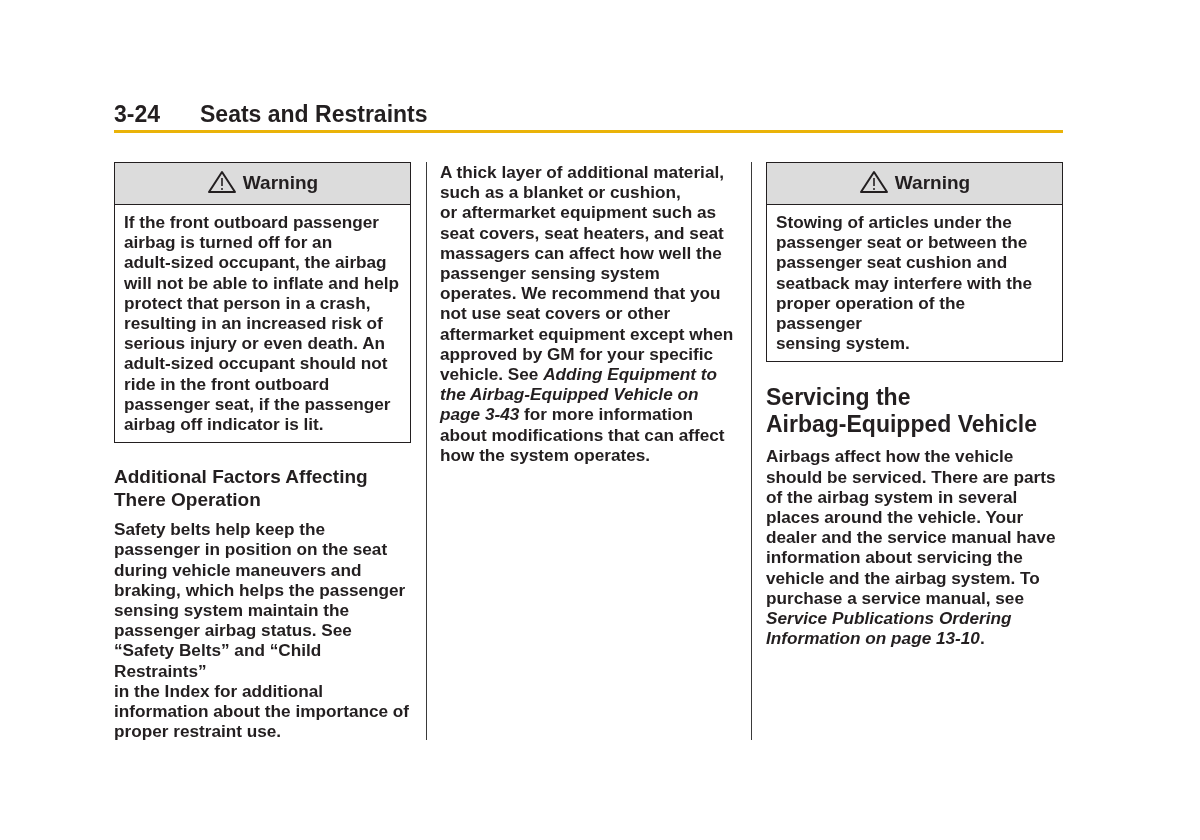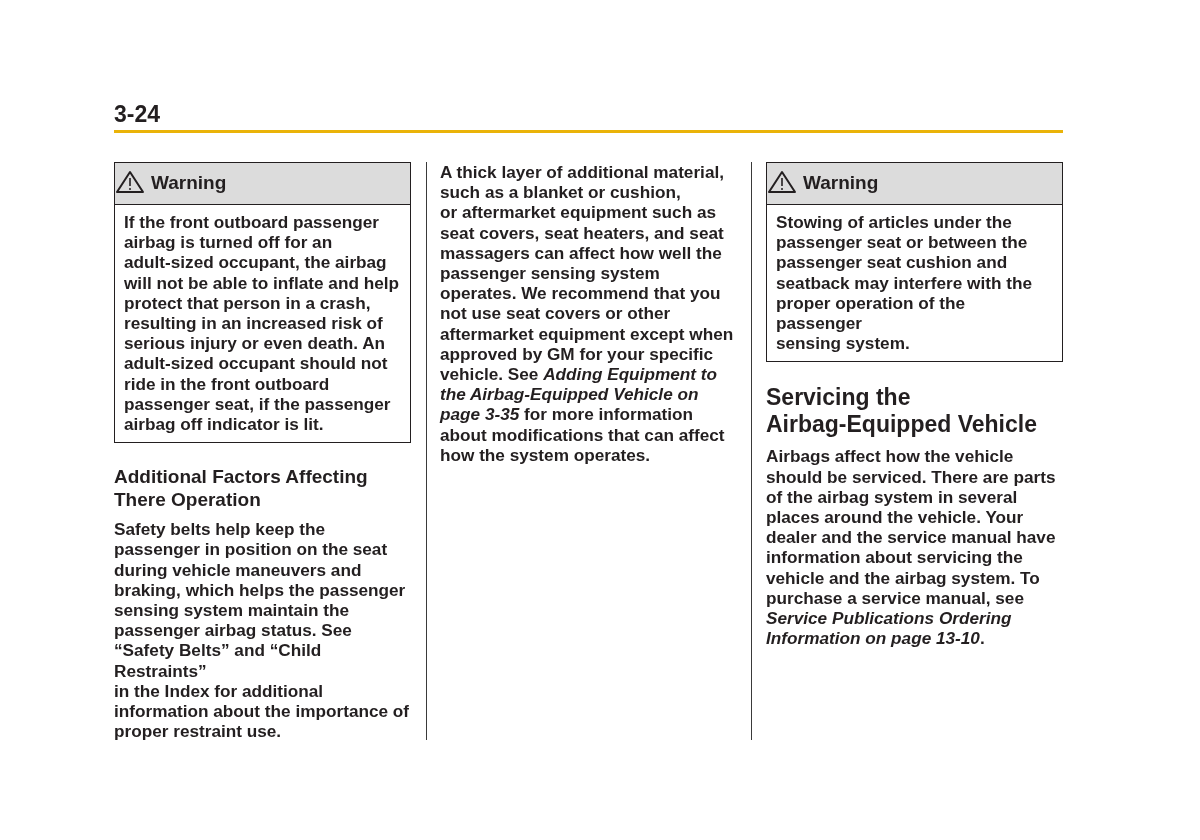--- a/index.html
+++ b/index.html
@@ -60,21 +60,21 @@
     .warning-box {
       border: 1.5px solid #231f20;
       background: #fff;
     }
     .warning-head {
       background: #dcdcdc;
       border-bottom: 1.5px solid #231f20;
       height: 41px;
       display: flex;
       align-items: center;
-      justify-content: flex-start;
+      justify-content: center;
       font-weight: bold;
       font-size: 19px;
     }
     .warning-head svg {
       width: 30px;
       height: 24px;
       margin-right: 6px;
       margin-top: -4px;
     }
     .warning-body {
@@ -92,20 +92,21 @@
       line-height: 27px;
       margin: 0;
     }
     em { font-style: italic; }
   </style>
 </head>
 <body>
 
 <div class="page-header">
   <span class="page-number">3-24</span>
+  <span class="page-section">Seats and Restraints</span>
 </div>
 
 <div class="column-rule" style="left:426px;"></div>
 <div class="column-rule" style="left:751px;"></div>
 
 <div class="col" style="left:114px; width:297px;">
   <div class="warning-box">
     <div class="warning-head">
       <svg viewBox="0 0 30 24">
         <path d="M15 2 L28 22 L2 22 Z" fill="none" stroke="#231f20" stroke-width="2" stroke-linejoin="round"></path>
@@ -150,21 +151,21 @@
 or aftermarket equipment such as
 seat covers, seat heaters, and seat
 massagers can affect how well the
 passenger sensing system
 operates. We recommend that you
 not use seat covers or other
 aftermarket equipment except when
 approved by GM for your specific
 vehicle. See </span><em>Adding Equipment to
 the Airbag-Equipped Vehicle on
-page 3-35</em><span> for more information
+page 3-43</em><span> for more information
 about modifications that can affect
 how the system operates.</span></p>
   <div style="height:9px;"></div>
 </div>
 
 <div class="col" style="left:766px; width:297px;">
   <div class="warning-box">
     <div class="warning-head">
       <svg viewBox="0 0 30 24">
         <path d="M15 2 L28 22 L2 22 Z" fill="none" stroke="#231f20" stroke-width="2" stroke-linejoin="round"></path>

